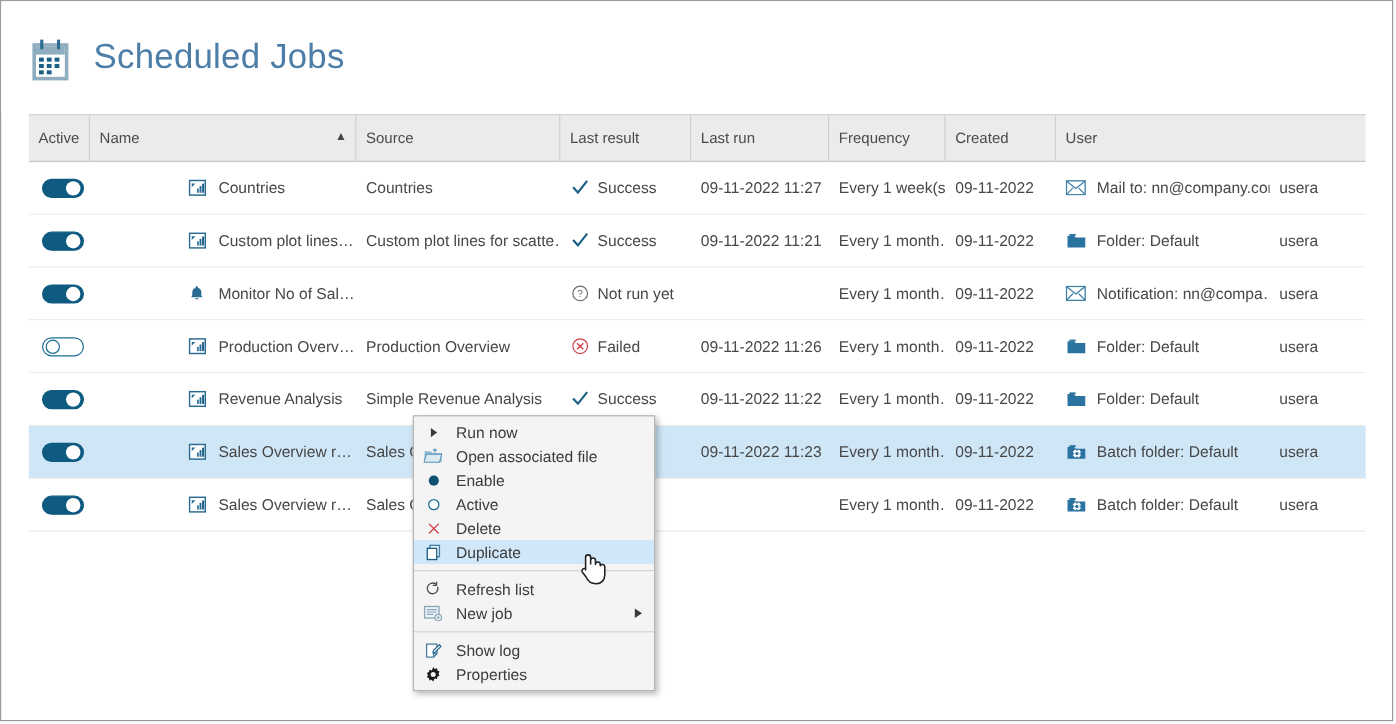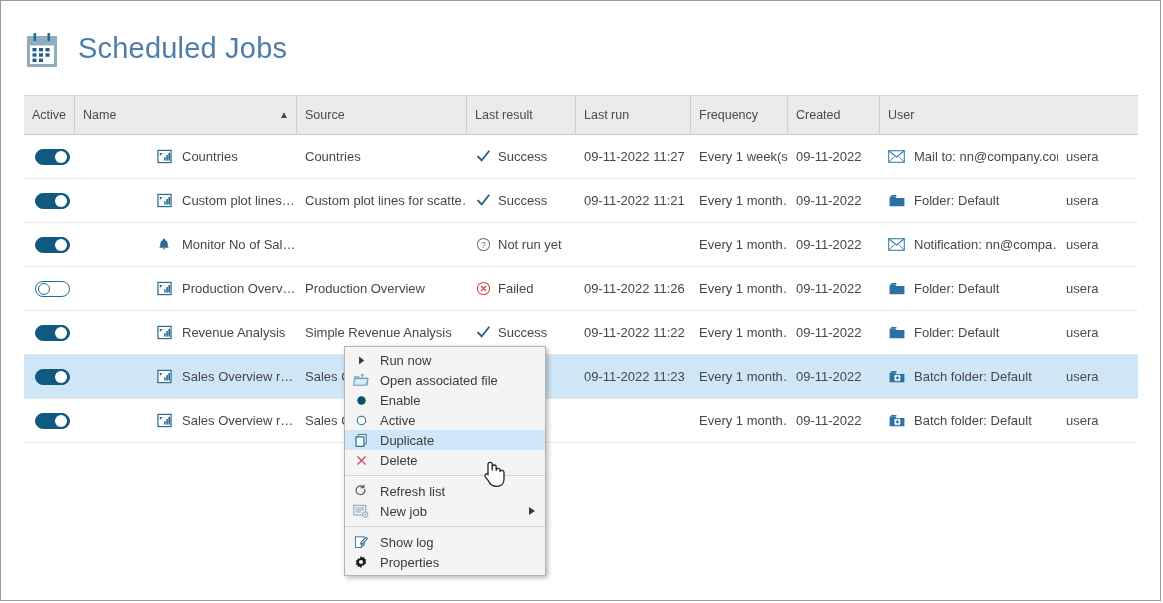--- a/index.html
+++ b/index.html
@@ -526,36 +526,36 @@
         <span>Enable</span>
       </div>
       <div class="ctx-item">
         <span class="ctx-ico">
           <svg viewBox="0 0 16 16" width="13" height="13">
             <circle cx="8" cy="8" r="5.2" fill="#ffffff" stroke="#1b6d95" stroke-width="1.3"></circle>
           </svg>
         </span>
         <span>Active</span>
       </div>
+      <div class="ctx-item">
+        <span class="ctx-ico">
+          <svg viewBox="0 0 16 16" width="13" height="13">
+            <path d="M3.4 3.4 L12.6 12.6 M12.6 3.4 L3.4 12.6" stroke="#d3404a" stroke-width="1.4" stroke-linecap="round"></path>
+          </svg>
+        </span>
+        <span>Delete</span>
+      </div>
       <div class="ctx-item active">
         <span class="ctx-ico">
           <svg viewBox="0 0 16 16" width="15" height="15">
             <rect x="4.6" y="1.6" width="8.4" height="10" fill="#ffffff" stroke="#3d7fa5" stroke-width="1.2"></rect>
             <rect x="2.2" y="4.2" width="8.4" height="10" fill="#ffffff" stroke="#1d5f86" stroke-width="1.2"></rect>
           </svg>
         </span>
         <span>Duplicate</span>
-      </div>
-      <div class="ctx-item">
-        <span class="ctx-ico">
-          <svg viewBox="0 0 16 16" width="13" height="13">
-            <path d="M3.4 3.4 L12.6 12.6 M12.6 3.4 L3.4 12.6" stroke="#d3404a" stroke-width="1.4" stroke-linecap="round"></path>
-          </svg>
-        </span>
-        <span>Delete</span>
       </div>
       <div class="ctx-sep"></div>
       <div class="ctx-item">
         <span class="ctx-ico">
           <svg viewBox="0 0 16 16" width="14" height="14">
             <path d="M12.4 6.1 A5.1 5.1 0 1 1 10.4 3.1" fill="none" stroke="#4b4b4b" stroke-width="1.25" stroke-linecap="round"></path>
             <path d="M11.2 1.2 L11.2 4.3 L8.1 4.3" fill="none" stroke="#4b4b4b" stroke-width="1.25" stroke-linecap="round" stroke-linejoin="round"></path>
           </svg>
         </span>
         <span>Refresh list</span>

